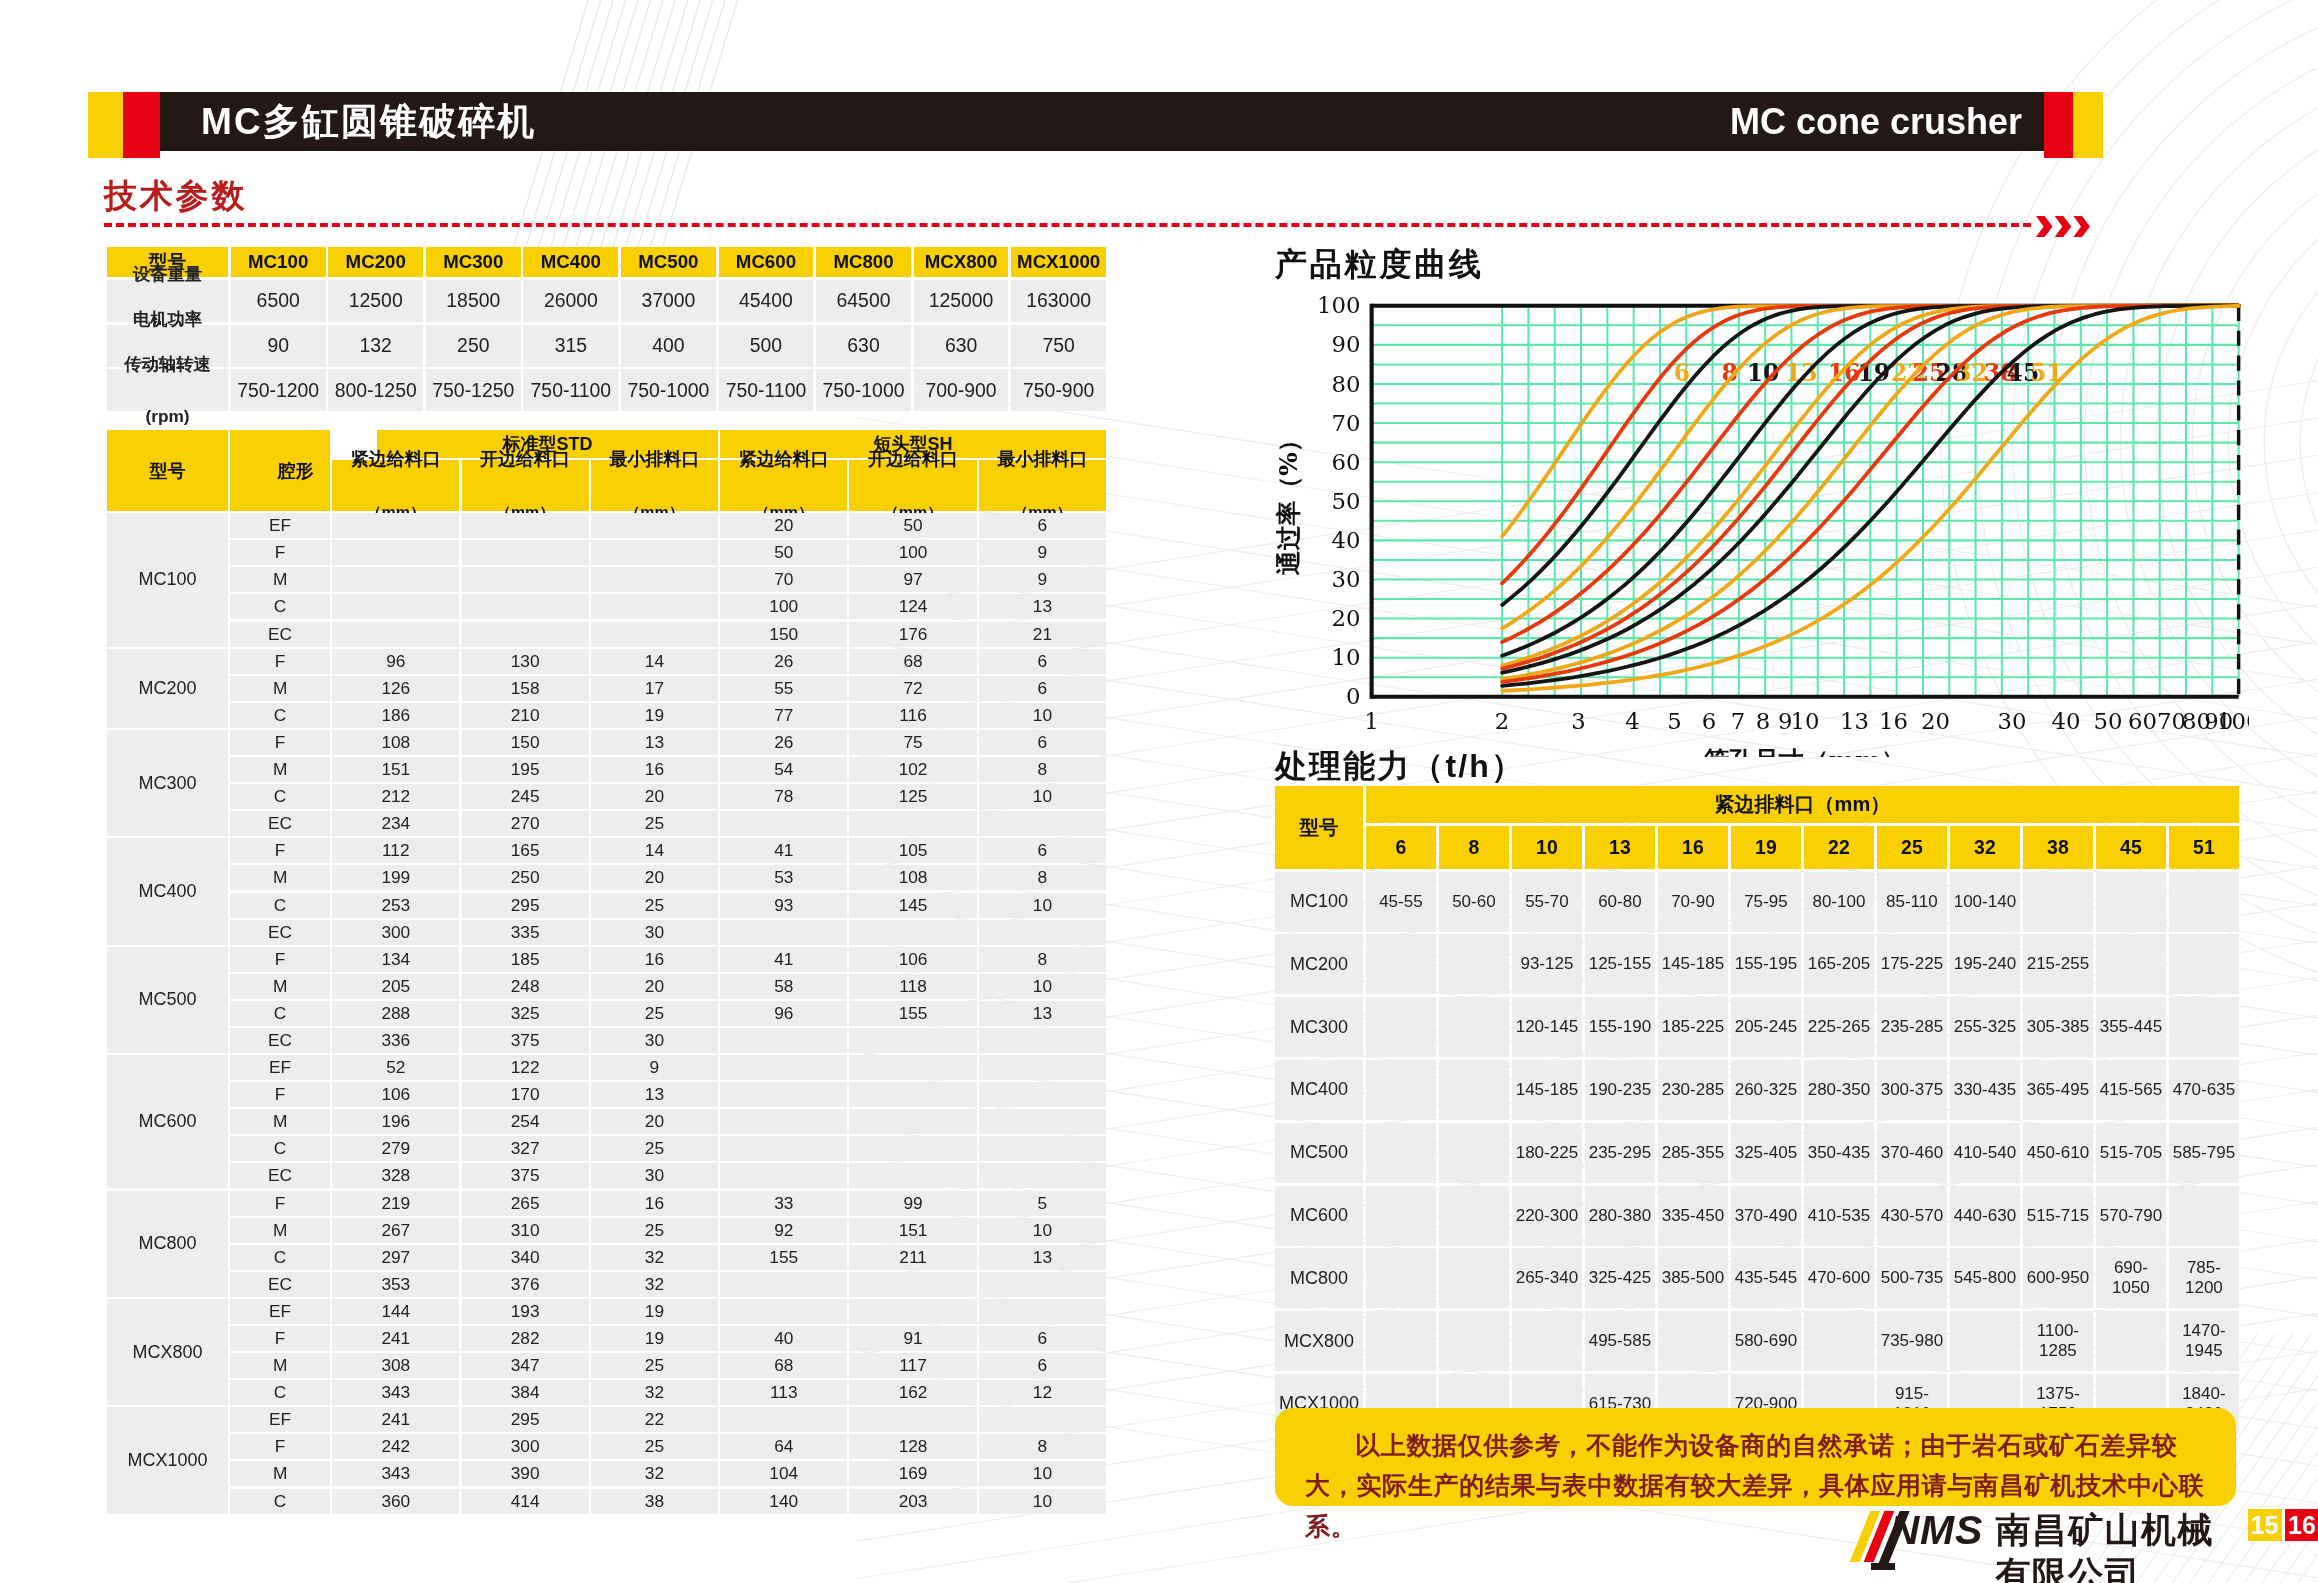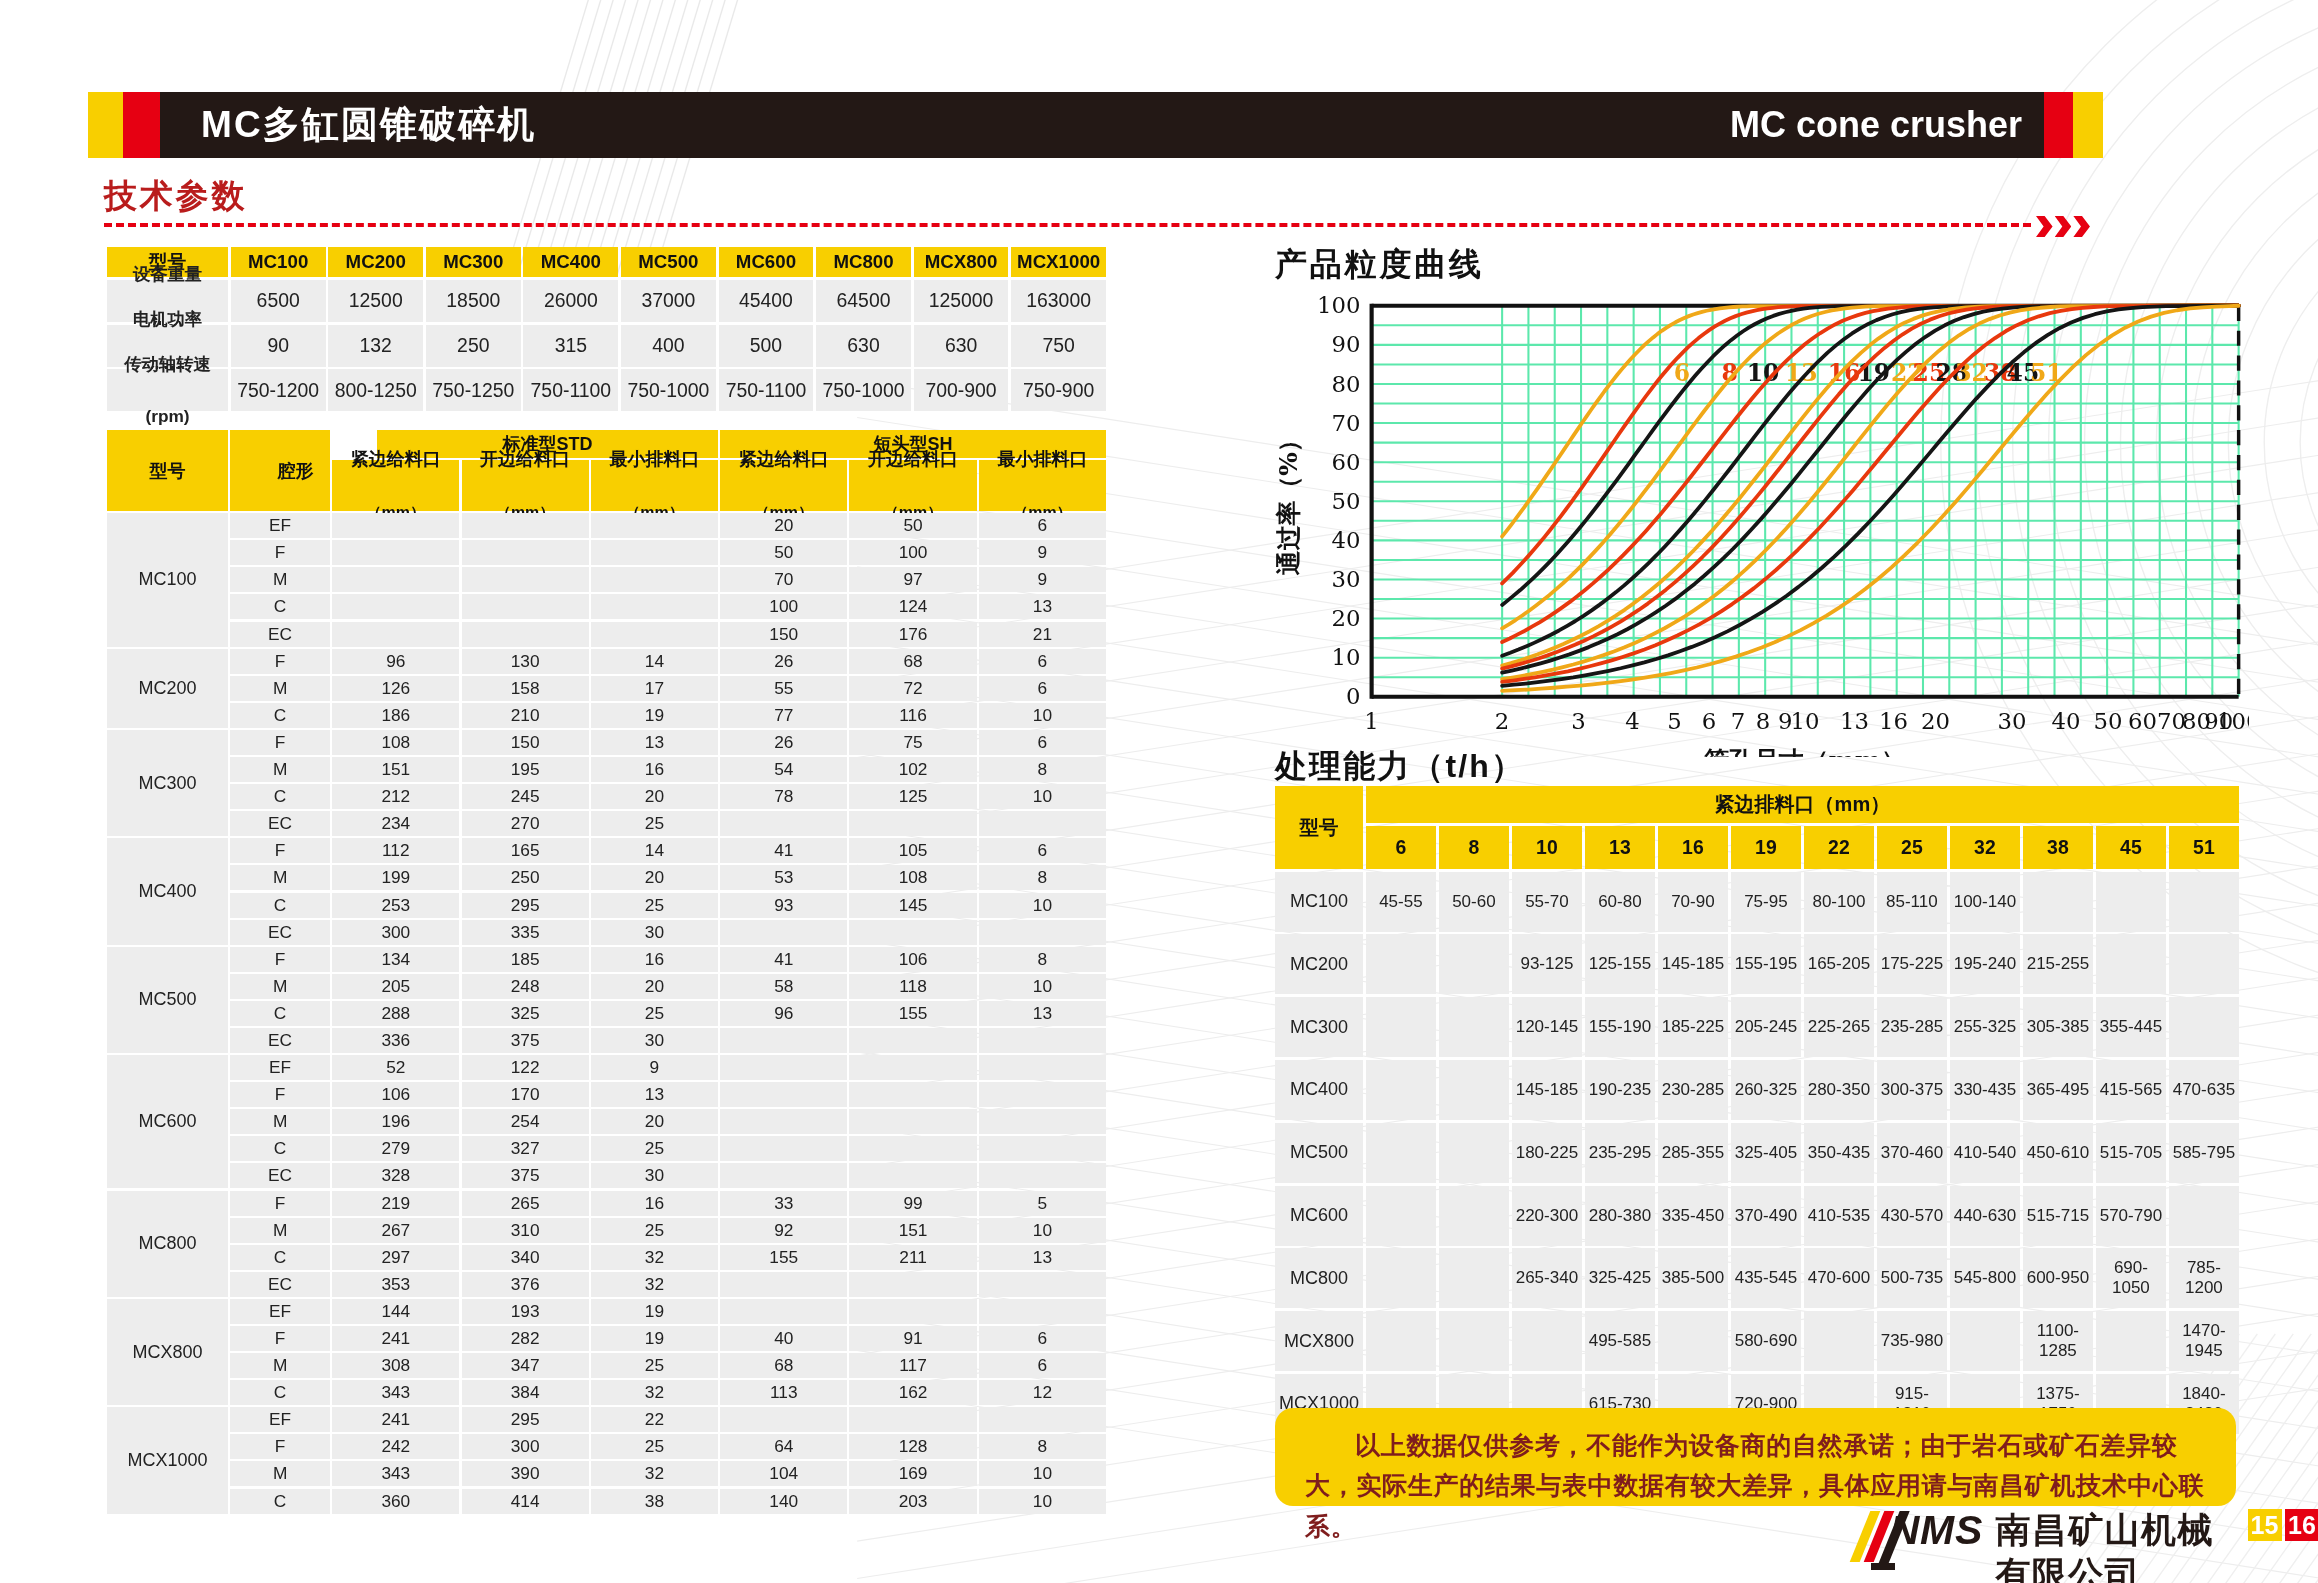--- a/index.html
+++ b/index.html
@@ -5,21 +5,21 @@
   html,body{margin:0;padding:0;}
   body{
     width:2319px;height:1584px;position:relative;overflow:hidden;
     background:#ffffff;font-family:"Liberation Sans",sans-serif;color:#1a1a1a;
   }
   #bg-decor{position:absolute;left:0;top:0;z-index:0;}
   .layer{position:absolute;z-index:1;}
 
   
   .hdr-block{position:absolute;top:92px;height:66px;}
-  .hdr-bar{position:absolute;top:92px;height:66px;background:#231815;display:flex;align-items:center;justify-content:space-between;}
+  .hdr-bar{position:absolute;top:92px;height:59px;background:#231815;display:flex;align-items:center;justify-content:space-between;}
   .hdr-title-cn{color:#fff;font-size:37px;font-weight:bold;letter-spacing:2.1px;padding-left:41px;}
   .hdr-title-en{color:#fff;font-size:36px;font-weight:bold;padding-right:22px;}
   .section-title{position:absolute;left:104px;top:174px;font-size:33px;font-weight:900;color:#b91c1c;letter-spacing:2.8px;}
   .dash-line{position:absolute;left:104px;top:223px;width:1927px;border-top:4.8px dashed #e60012;}
   .chevrons{position:absolute;left:2036px;top:216px;display:flex;gap:2.1px;}
   .chevron{width:16.6px;height:21px;background:#e60012;clip-path:polygon(0 0,52% 0,100% 50%,52% 100%,0 100%,46% 50%);}
 
   
   .th{background:#f8cf00;color:#111;font-weight:bold;display:flex;align-items:center;justify-content:center;text-align:center;}
   .cell{background:#ededed;color:#222;display:flex;align-items:center;justify-content:center;text-align:center;}

